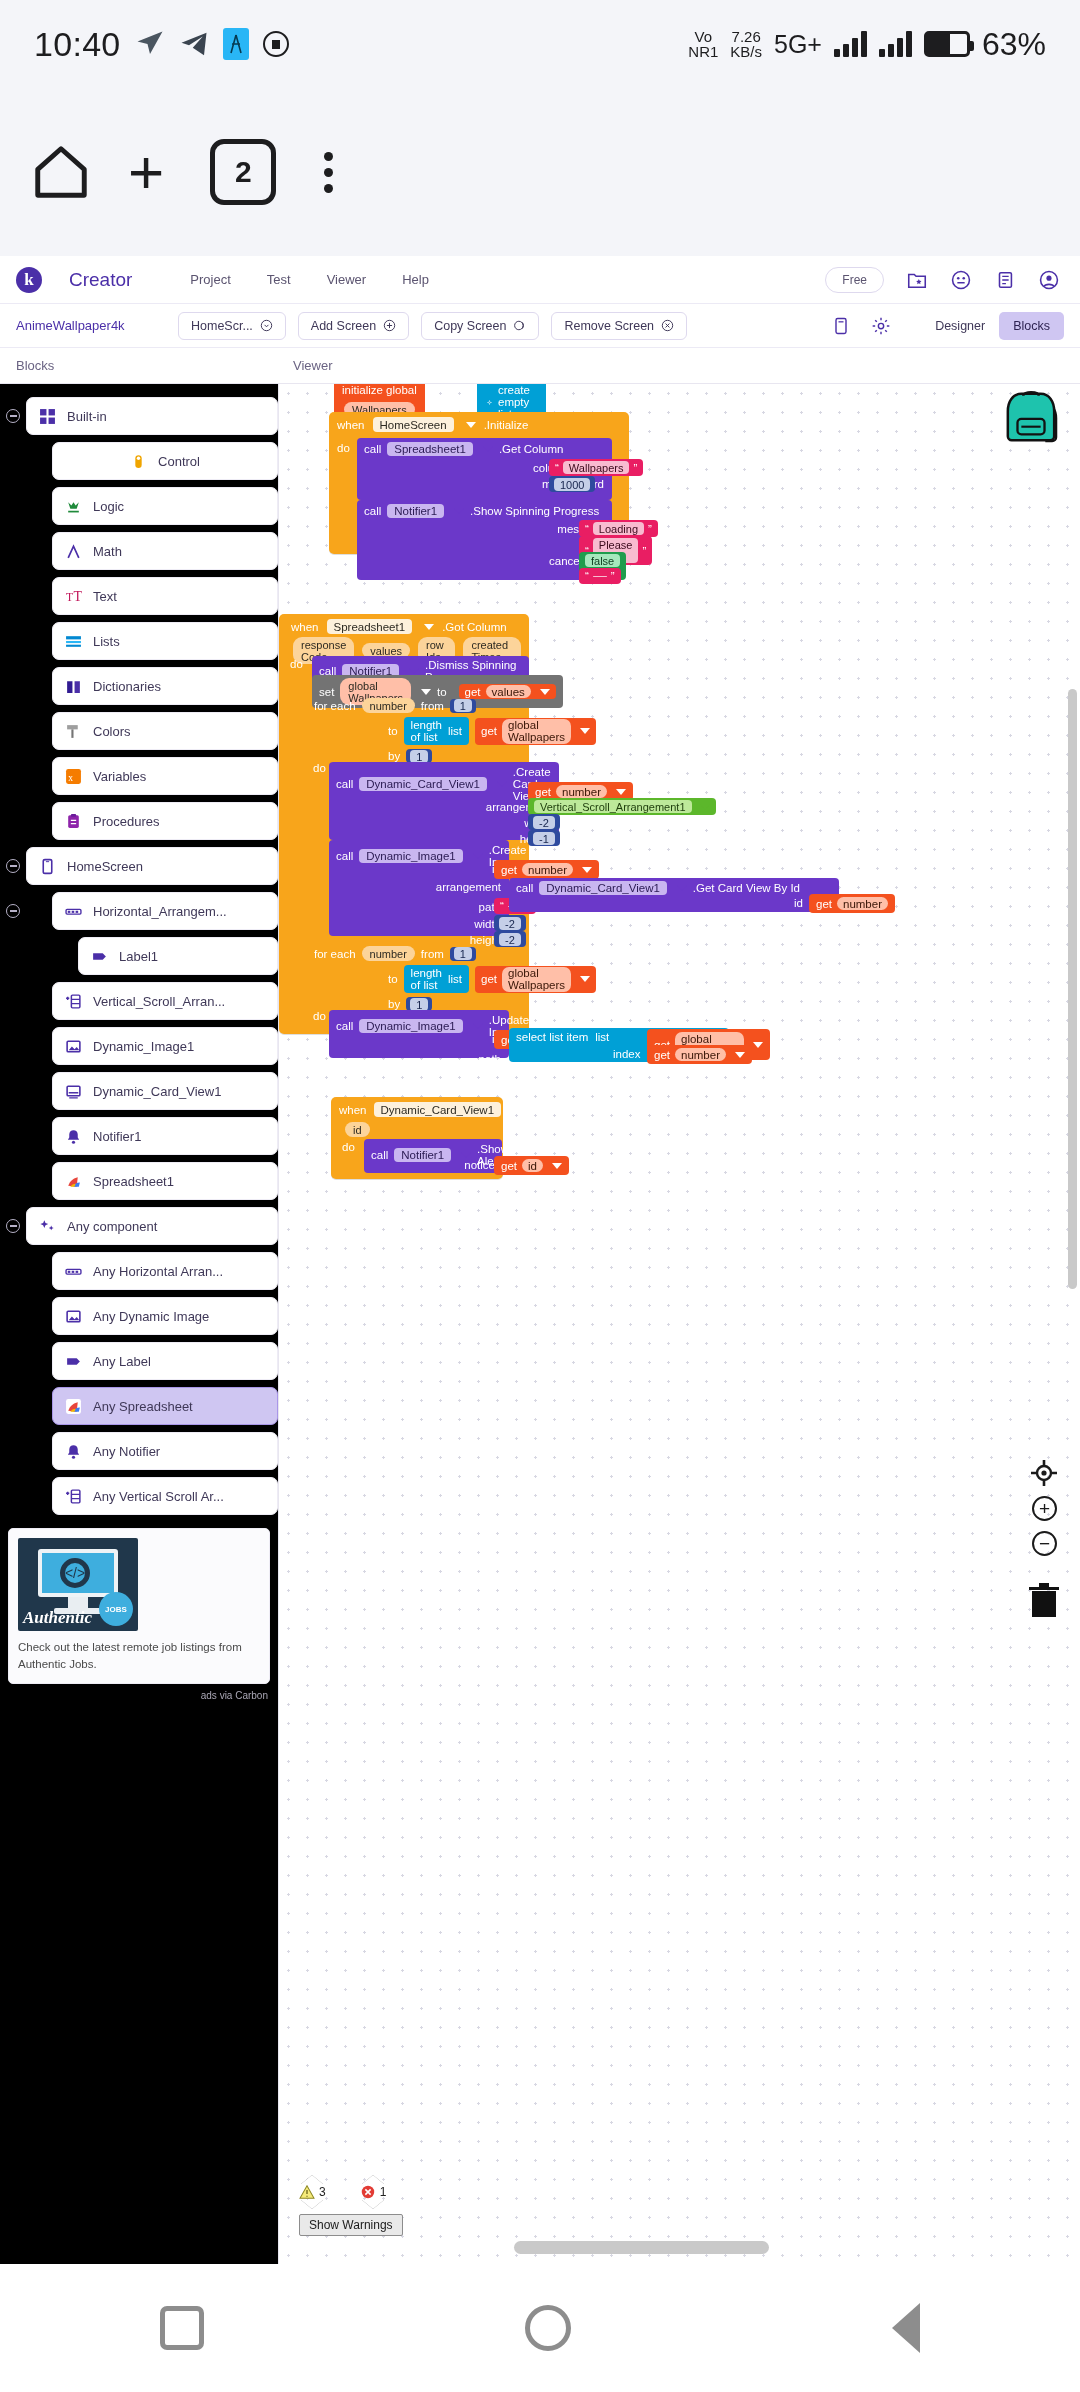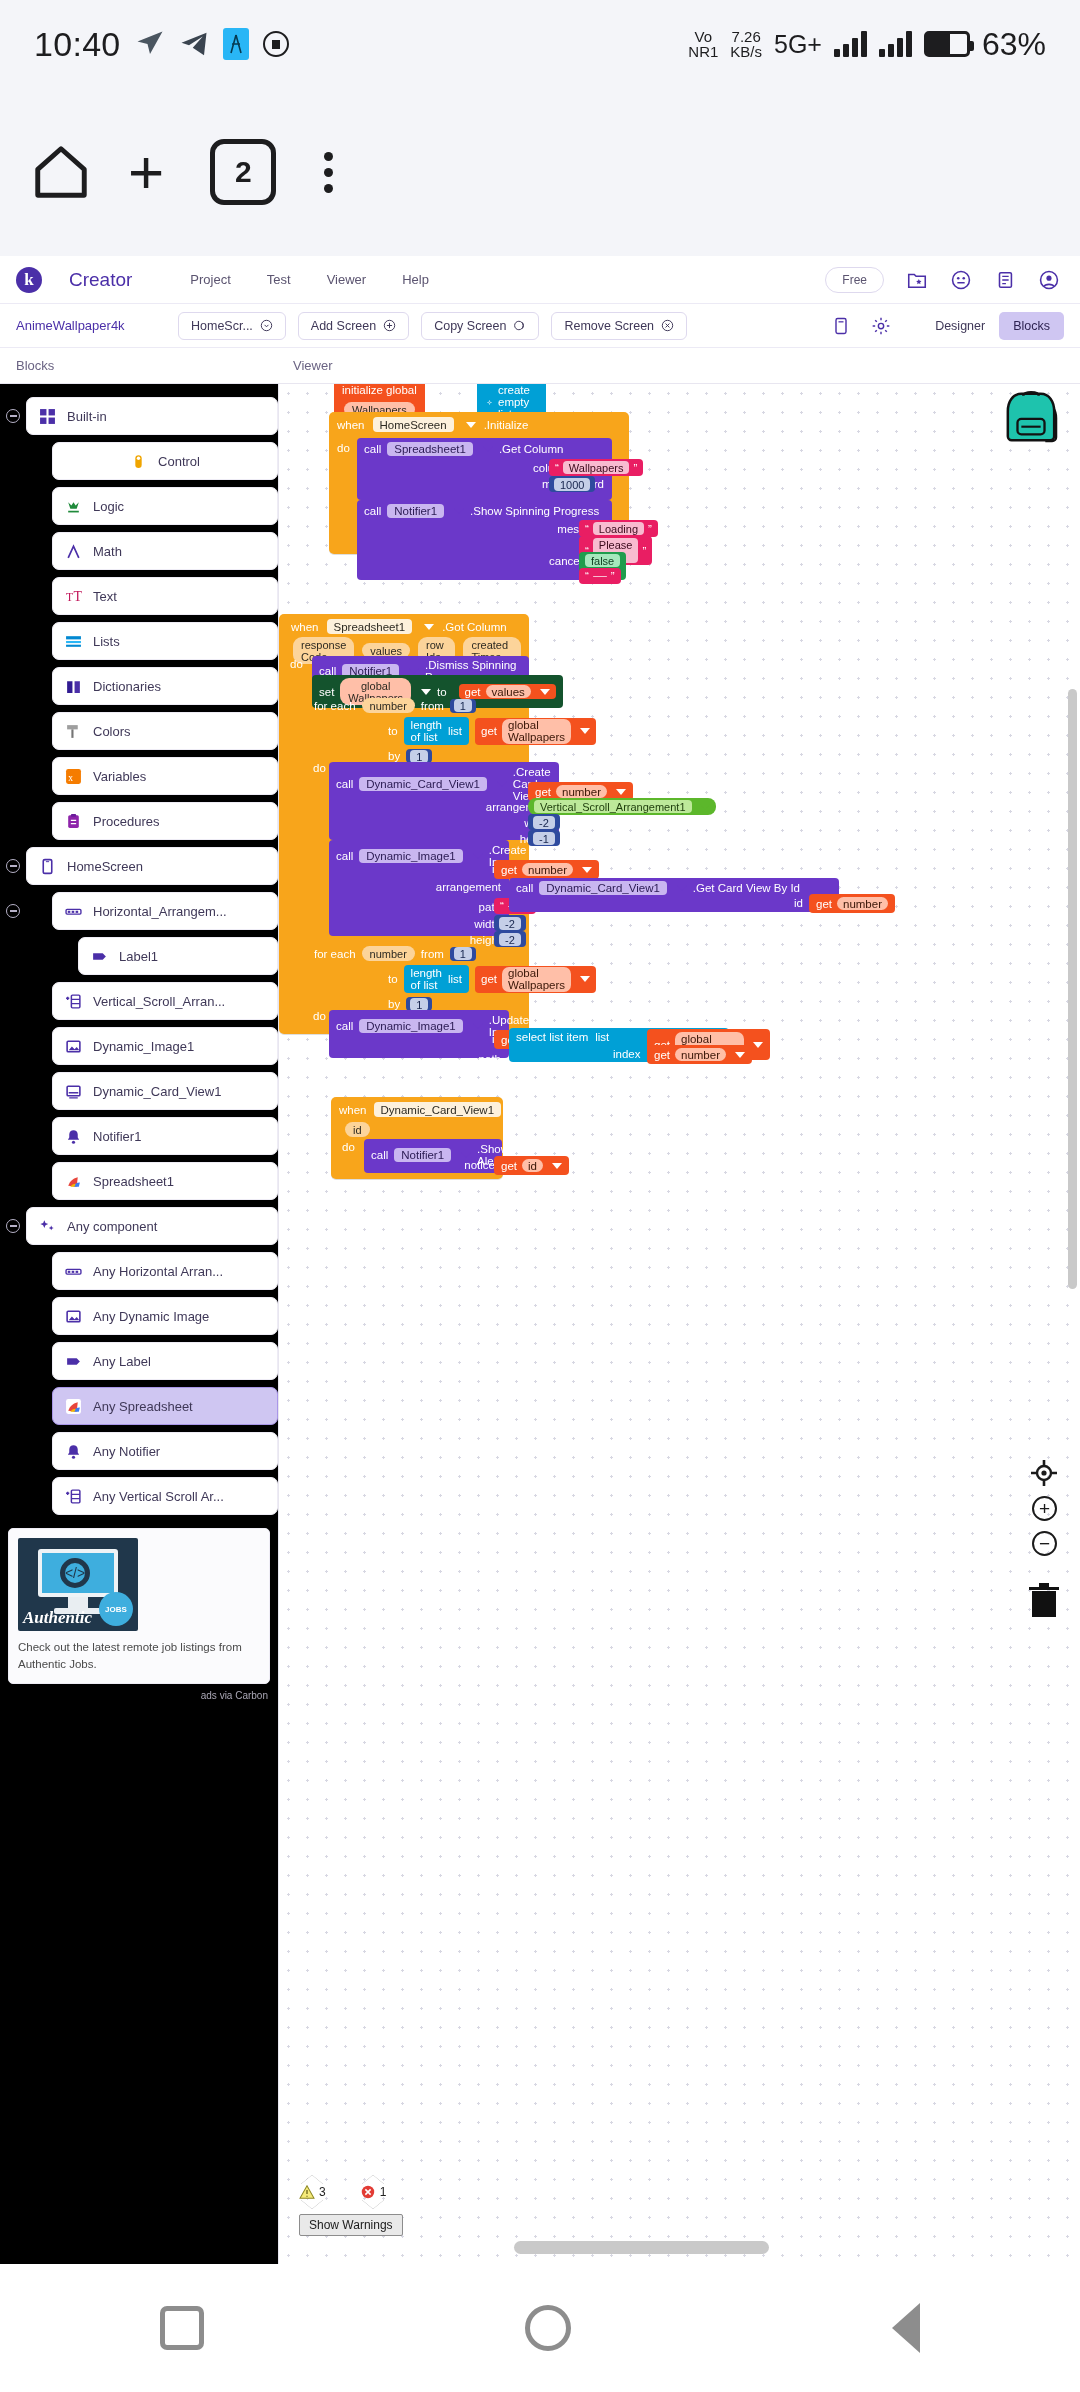--- a/index.html
+++ b/index.html
@@ -135,21 +135,21 @@
   .evt { background:#f8a51b; border-radius:5px; box-shadow:0 1px 0 rgba(0,0,0,.13); }
   .row { display:flex; align-items:center; gap:6px; }
   .pill { background:#fcd49a; color:#2d2a22; border-radius:9px; padding:1.5px 8px; font-size:11px; }
   .pill-w { background:#fdf1dc; color:#2d2a22; border-radius:4px; padding:1.5px 7px; font-size:11.5px; }
   .drop { display:inline-block; border-left:5px solid transparent; border-right:5px solid transparent; border-top:6px solid #fff; margin-left:4px; vertical-align:middle;}
   .drop-o { border-top-color:#fff; }
   .purple { background:#6b38c9; border-radius:4px; }
   .purple .nm { background:#c9b6f0; color:#2a1a52; border-radius:4px; padding:1px 7px; }
   .orangeblk { background:#f4511e; border-radius:4px; padding:3px 7px; }
   .orangeblk .nm { background:#ffbfa8; color:#3a1607; border-radius:7px; padding:0.5px 6px; }
-  .redset { background:#14532d; border-radius:4px;text-align:center; }
+  .redset { background:#737373; border-radius:4px; }
   .txtblk { background:#e91e63; border-radius:4px; padding:2px 6px; color:#fff; display:inline-flex; align-items:center; gap:4px;}
   .txtblk .v { background:#f8bbd0; color:#3a0a1c; border-radius:4px; padding:0.5px 6px; font-size:11px;}
   .numblk { background:#2e4a9e; border-radius:4px; padding:2px 5px; }
   .numblk .v { background:#c5cfe8; color:#16244d; border-radius:4px; padding:0.5px 6px; font-size:11px;}
   .boolblk { background:#1f9d4d; border-radius:4px; padding:2px 6px; }
   .boolblk .v { background:#a5e8bd; color:#0c3d1f; border-radius:4px; padding:0.5px 6px; font-size:11px;}
   .lstblk { background:#00a0d6; border-radius:4px; padding:3px 7px; }
   .greenblk { background:#5cb72b; border-radius:4px; padding:2px 6px; }
   .greenblk .v { background:#bde99a; color:#1d3c0b; border-radius:4px; padding:0.5px 6px; font-size:11px; }
 
@@ -815,21 +815,21 @@
             <i class="drop" style="border-top-color:#6b38c9"></i>
           <span>.Create Card View</span>
         </div>
         <div style="position:absolute;right:8px;top:23px;">id</div>
         <div class="orangeblk row" style="position:absolute;left:199px;top:20px;gap:5px;">
           <span>get</span>
             <span class="nm">number</span>
             <i class="drop drop-o"></i>
         </div>
         <div style="position:absolute;right:8px;top:39px;">arrangement</div>
-        <div class="greenblk row" style="position:absolute;left:199px;top:36px;gap:4px;border-radius:8px;">
+        <div class="greenblk row" style="position:absolute;left:199px;top:36px;gap:4px;">
           <span class="v">Vertical_Scroll_Arrangement1</span>
             <i class="drop" style="border-top-color:#5cb72b"></i>
         </div>
         <div style="position:absolute;right:8px;top:55px;">width</div>
         <div class="numblk" style="position:absolute;left:199px;top:52px;"><span class="v">-2</span></div>
         <div style="position:absolute;right:8px;top:71px;">height</div>
         <div class="numblk" style="position:absolute;left:199px;top:68px;"><span class="v">-1</span></div>
       </div>
 
       <div class="purple" style="position:absolute;left:50px;top:226px;width:180px;height:96px;">

